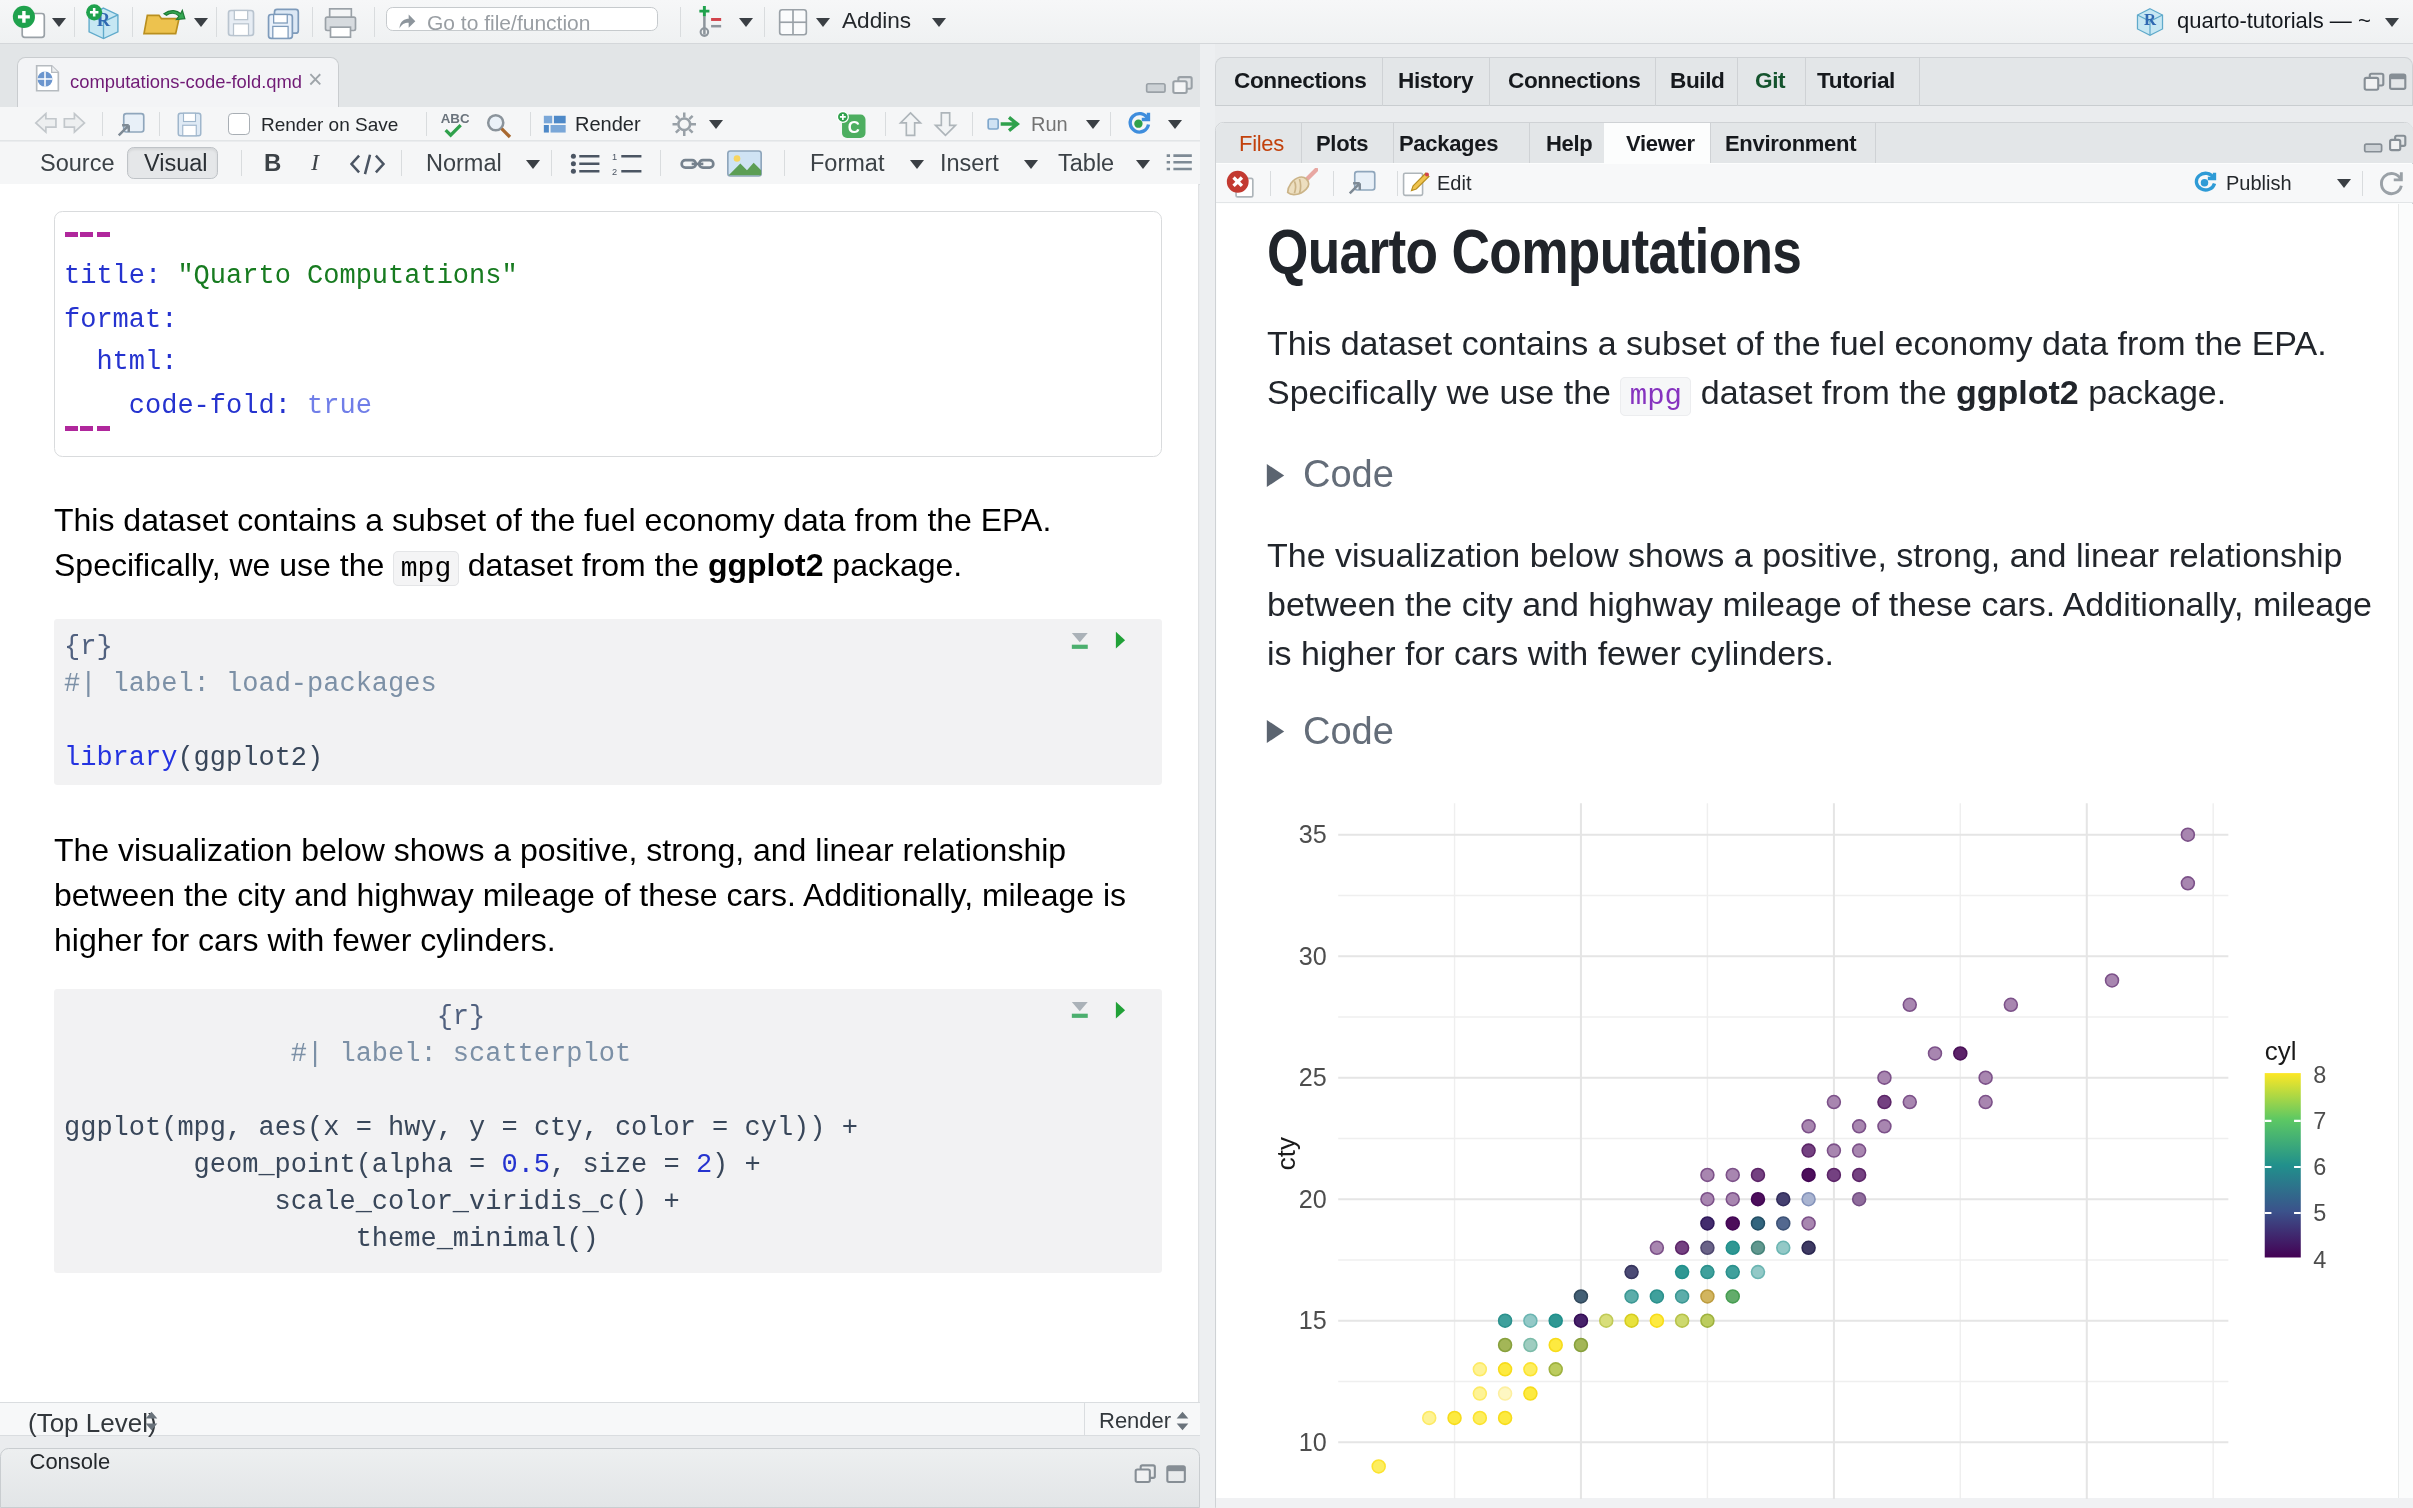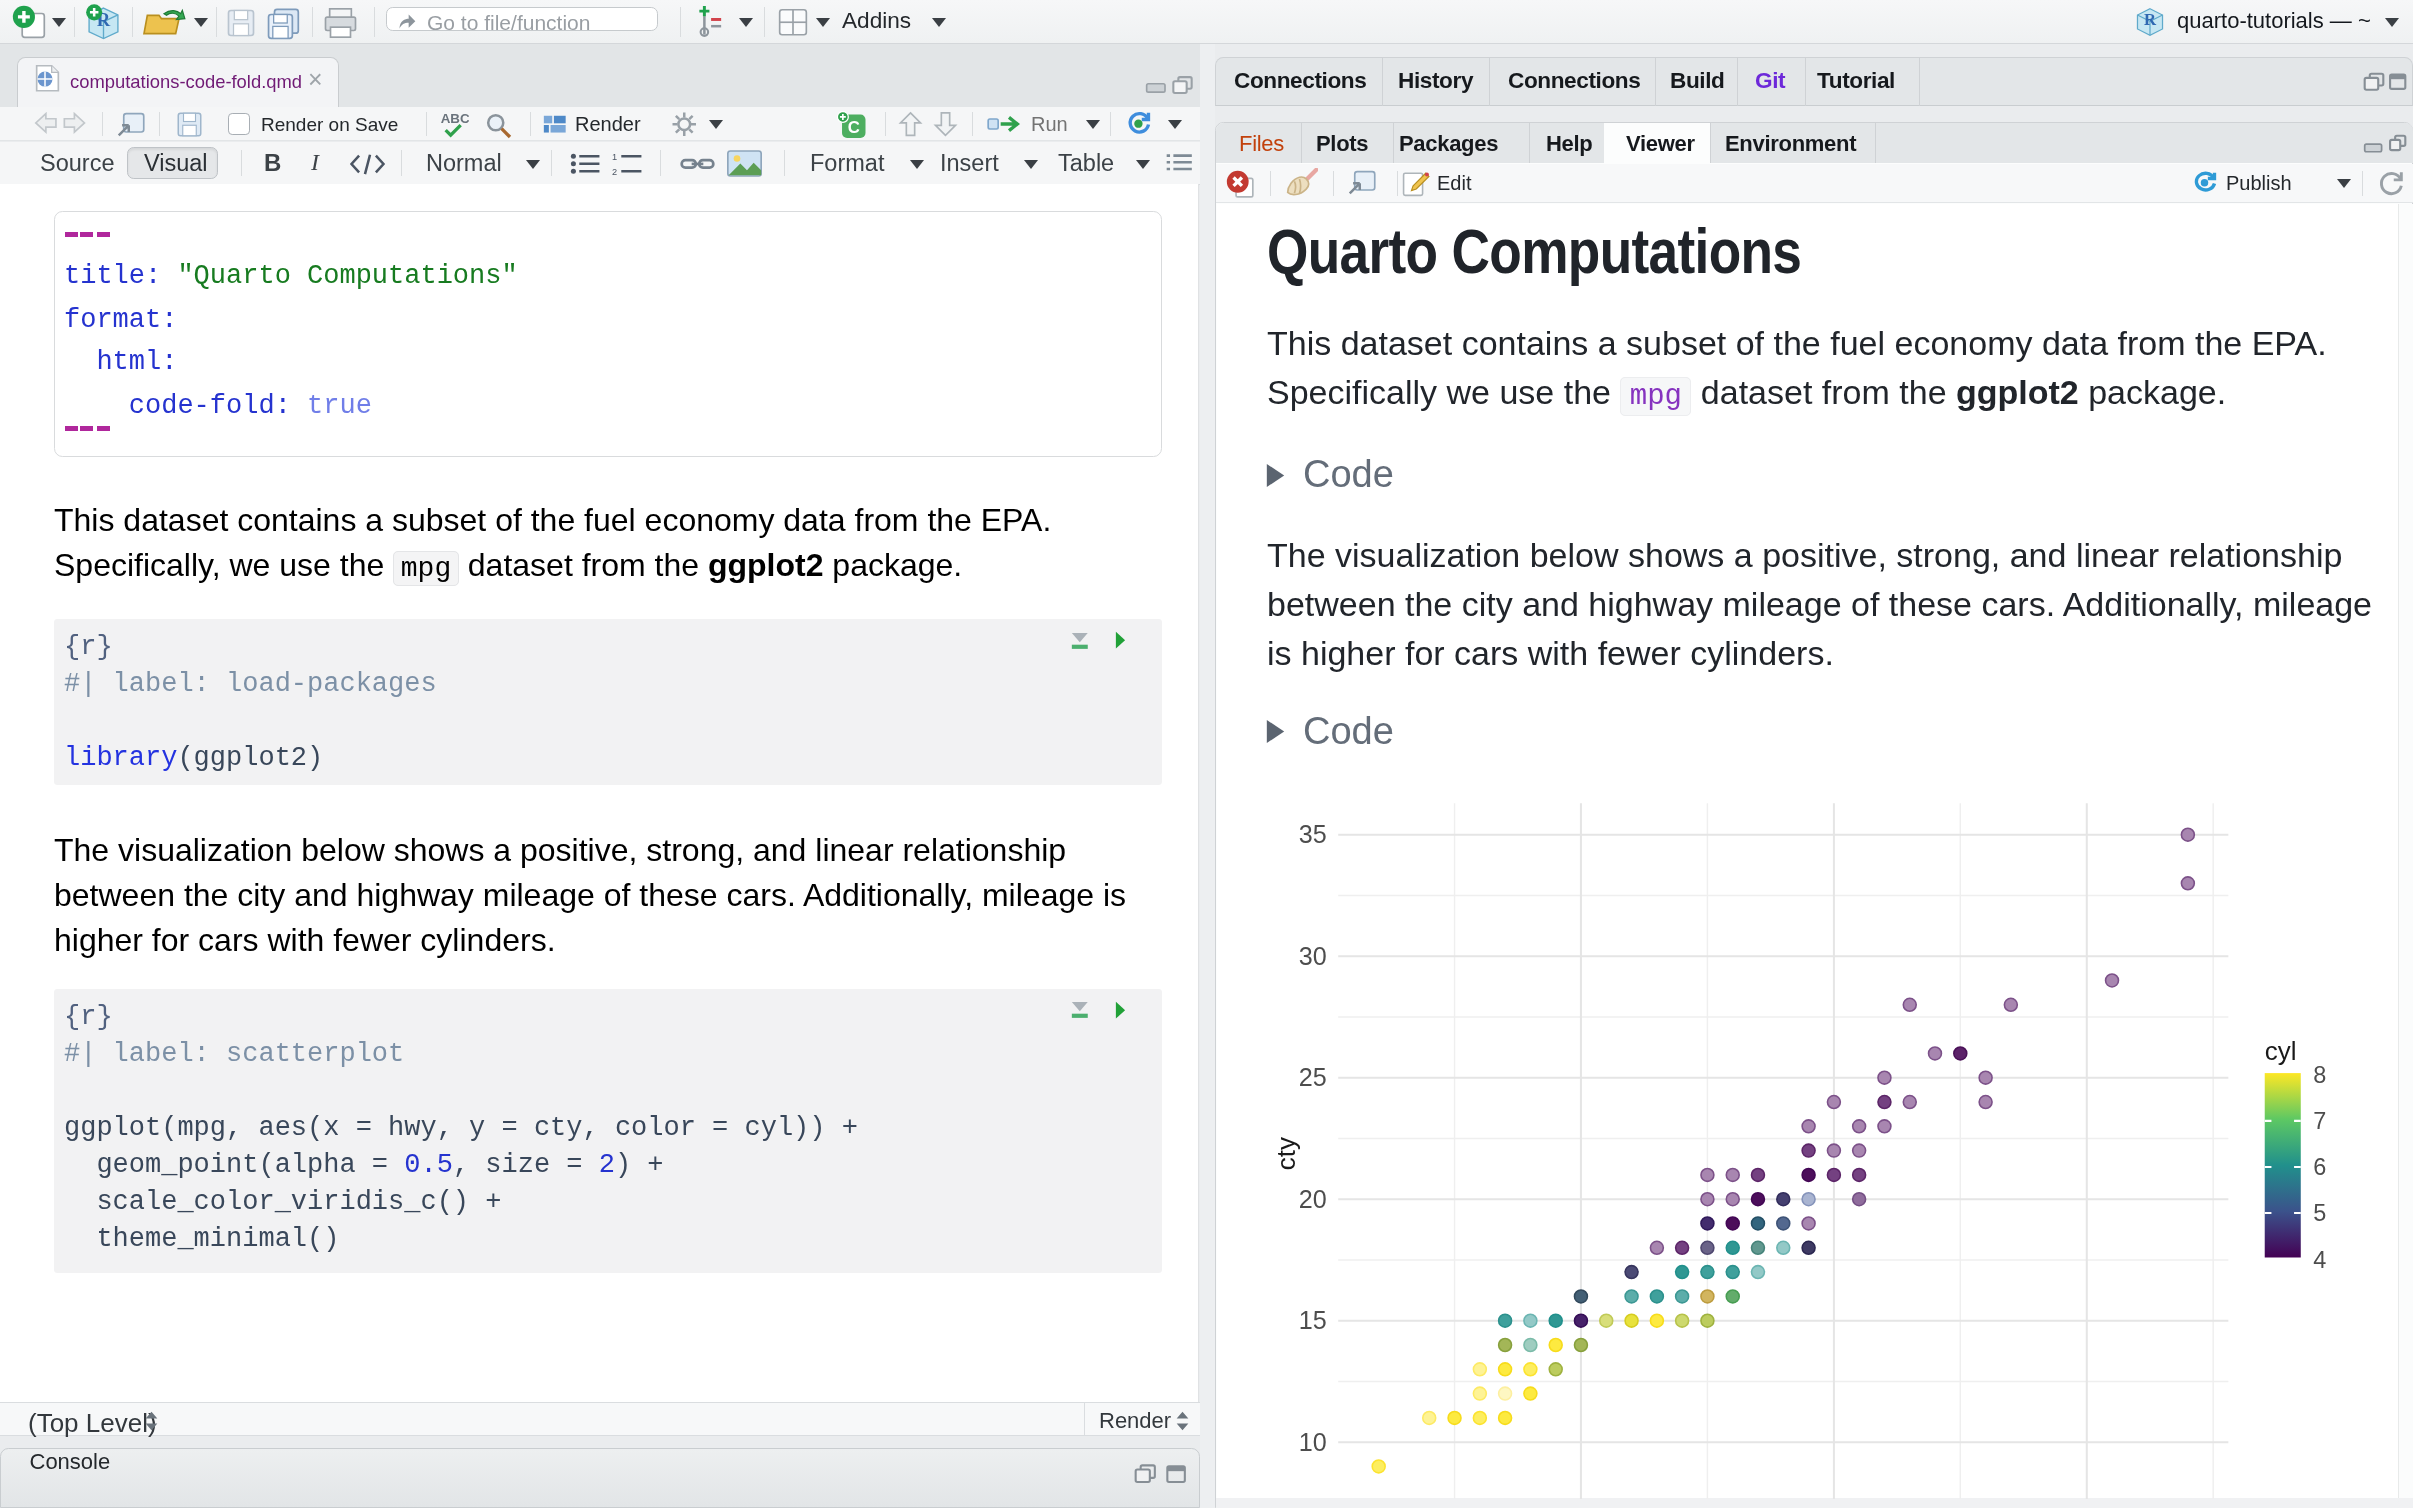--- a/index.html
+++ b/index.html
@@ -266,21 +266,21 @@
   <path d="M1 1 H20 L10.5 12 Z" fill="#ABB2B8"></path>
     <rect x="1" y="15" width="19" height="5" fill="#4CAF6E"></rect>
 </svg>
 <svg class="abs" style="left:1115px;top:631px" width="11" height="18.4" viewBox="0 0 13 22">
     <path d="M1 1 L12 11 L1 21 Z" fill="#21A137"></path>
   </svg>
 
 <div class="abs" style="left:54px;top:828px;font-size:32px;line-height:45px;color:#000;">The visualization below shows a positive, strong, and linear relationship<br>between the city and highway mileage of these cars. Additionally, mileage is<br>higher for cars with fewer cylinders.</div>
 
 <div class="abs" style="left:54px;top:989px;width:1108px;height:284px;background:#F2F2F3;border-radius:3.4px;"></div>
-<div class="abs mono" style="left:64px;top:999px;font-size:27px;line-height:37px;white-space:pre;color:#39475A;"><span style="color:#51617F">{r}</span>
+<div class="abs mono" style="left:64px;top:999px;font-size:27px;line-height:37px;white-space:pre;color:#39475A;text-align:center;"><span style="color:#51617F">{r}</span>
 <span style="color:#7C90A6">#| label: scatterplot</span>
 
 ggplot(mpg, aes(x = hwy, y = cty, color = cyl)) +
   geom_point(alpha = <span style="color:#2533CF">0.5</span>, size = <span style="color:#2533CF">2</span>) +
   scale_color_viridis_c() +
   theme_minimal()</div>
 <svg class="abs" style="left:1071px;top:1001px" width="17.6" height="17" viewBox="0 0 21 20">
   <path d="M1 1 H20 L10.5 12 Z" fill="#ABB2B8"></path>
     <rect x="1" y="15" width="19" height="5" fill="#4CAF6E"></rect>
 </svg>
@@ -315,21 +315,21 @@
 <div class="abs" style="left:1215px;top:44px;width:1198px;height:79px;background:#EAECEE;"></div>
 <div class="abs" style="left:1215px;top:57px;width:1198px;height:49px;background:#E3E6E8;border:0.8px solid #CFD2D5;border-radius:8.4px 8.4px 0 0;border-bottom:0.8px solid #C9CDD0;"></div>
 <span class="abs" style="left:1234px;top:68px;font-size:22.6px;font-weight:bold;letter-spacing:-0.4px;color:#16191D">Connections</span>
 <div class="vsep" style="left:1382px;top:57px;height:49px;background:#CFD2D5"></div>
 <span class="abs" style="left:1398px;top:68px;font-size:22.6px;font-weight:bold;letter-spacing:-0.4px;color:#16191D">History</span>
 <div class="vsep" style="left:1489px;top:57px;height:49px;background:#CFD2D5"></div>
 <span class="abs" style="left:1508px;top:68px;font-size:22.6px;font-weight:bold;letter-spacing:-0.4px;color:#16191D">Connections</span>
 <div class="vsep" style="left:1655px;top:57px;height:49px;background:#CFD2D5"></div>
 <span class="abs" style="left:1670px;top:68px;font-size:22.6px;font-weight:bold;letter-spacing:-0.4px;color:#16191D">Build</span>
 <div class="vsep" style="left:1737px;top:57px;height:49px;background:#CFD2D5"></div>
-<span class="abs" style="left:1755px;top:68px;font-size:22.6px;font-weight:bold;letter-spacing:-0.4px;color:#6d28d9">Git</span>
+<span class="abs" style="left:1755px;top:68px;font-size:22.6px;font-weight:bold;letter-spacing:-0.4px;color:#14532d">Git</span>
 <div class="vsep" style="left:1805px;top:57px;height:49px;background:#CFD2D5"></div>
 <span class="abs" style="left:1817px;top:68px;font-size:22.6px;font-weight:bold;letter-spacing:-0.4px;color:#16191D">Tutorial</span>
 <div class="vsep" style="left:1919px;top:57px;height:49px;background:#CFD2D5"></div>
 <svg class="abs" style="left:2363px;top:72px" width="44" height="22" viewBox="0 0 52 26">
   <rect x="8" y="2" width="16" height="14" rx="2" fill="none" stroke="#868E95" stroke-width="2.5"></rect>
   <rect x="2" y="7" width="16" height="14" rx="2" fill="#F0F1F2" stroke="#868E95" stroke-width="2.5"></rect>
   <rect x="32" y="3" width="18" height="17" rx="2" fill="none" stroke="#868E95" stroke-width="2.5"></rect>
   <rect x="32" y="3" width="18" height="5.5" fill="#868E95"></rect>
 </svg>
 

